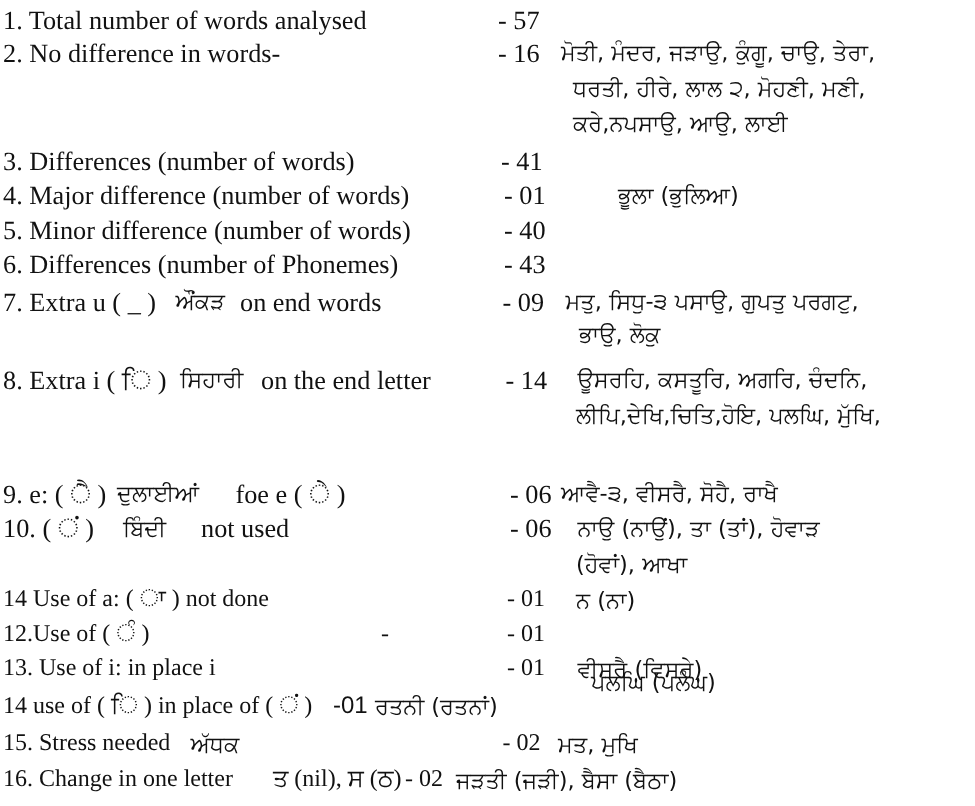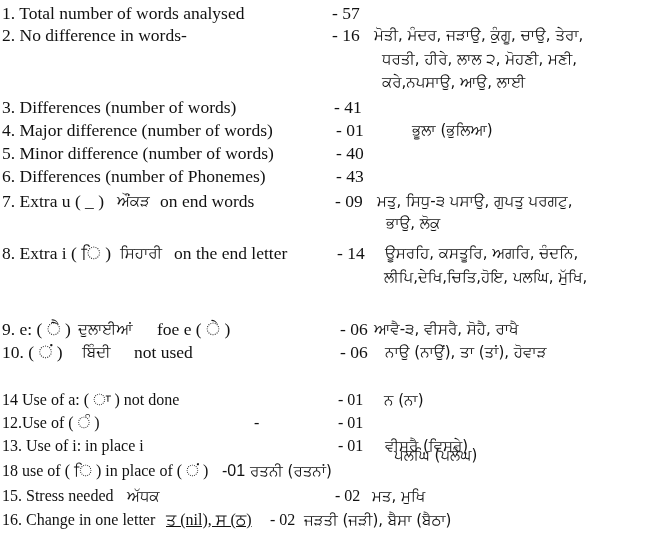--- a/index.html
+++ b/index.html
@@ -116,20 +116,21 @@
     <span class="value pa" style="left:372px;">ਆਵੈ-੩, ਵੀਸਰੈ, ਸੋਹੈ, ਰਾਖੈ</span>
   </div>
 
   <div class="row" style="top:341px;">
     <span class="label">10. ( ਂ )</span>
     <span class="value pa" style="left:80px;">ਬਿੰਦੀ</span>
     <span class="value" style="left:132px;">not used</span>
     <span class="value" style="left:338px;">-  06</span>
     <span class="value pa" style="left:383px;">ਨਾਉ (ਨਾਉਂ), ਤਾ (ਤਾਂ), ਹੋਵਾੜ</span>
   </div>
+  <div class="cont pa" style="left:384px; top:365px;">(ਹੋਵਾਂ), ਆਖਾ</div>
 
   <div class="row" style="top:389px; font-size:16px;">
     <span class="label">14 Use of a: ( ਾ ) not done</span>
     <span class="value" style="left:336px;">- 01</span>
     <span class="value pa" style="left:382px;">ਨ (ਨਾ)</span>
   </div>
 
   <div class="row" style="top:412px; font-size:16px;">
     <span class="label">12.Use of ( ੰ )</span>
     <span class="value" style="left:252px;">-</span>
@@ -137,32 +138,32 @@
     <span class="value pa" style="left:392px;margin-top:32px;">ਪਲਘਿ (ਪਲੰਘ)</span>
   </div>
 
   <div class="row" style="top:435px; font-size:16px;">
     <span class="label">13. Use of i: in place i</span>
     <span class="value" style="left:336px;">- 01</span>
     <span class="value pa" style="left:383px;">ਵੀਸਰੈ (ਵਿਸਰੇ)</span>
   </div>
 
   <div class="row" style="top:460px; font-size:16px;">
-    <span class="label">18 use of ( ਿ ) in place of ( ਂ )</span>
+    <span class="label">14 use of ( ਿ ) in place of ( ਂ )</span>
     <span class="value sans" style="left:220px;">-01</span>
     <span class="value pa" style="left:248px;">ਰਤਨੀ (ਰਤਨਾਂ)</span>
   </div>
 
   <div class="row" style="top:485px; font-size:16px;">
     <span class="label">15. Stress needed</span>
     <span class="value pa" style="left:125px;">ਅੱਧਕ</span>
     <span class="value" style="left:333px;">- 02</span>
     <span class="value pa" style="left:370px;">ਮਤ, ਮੁਖਿ</span>
   </div>
 
   <div class="row" style="top:509px; font-size:16px;">
     <span class="label">16. Change in one letter</span>
-    <span class="value" style="left:164px;text-decoration:underline;">ਤ (nil), ਸ (ਠ)</span>
+    <span class="value" style="left:180px;">ਤ (nil), ਸ (ਠ)</span>
     <span class="value" style="left:268px;">-  02</span>
     <span class="value pa" style="left:302px;">ਜੜਤੀ (ਜੜੀ), ਬੈਸਾ (ਬੈਠਾ)</span>
   </div>
 
 </div>
 
 </body></html>

